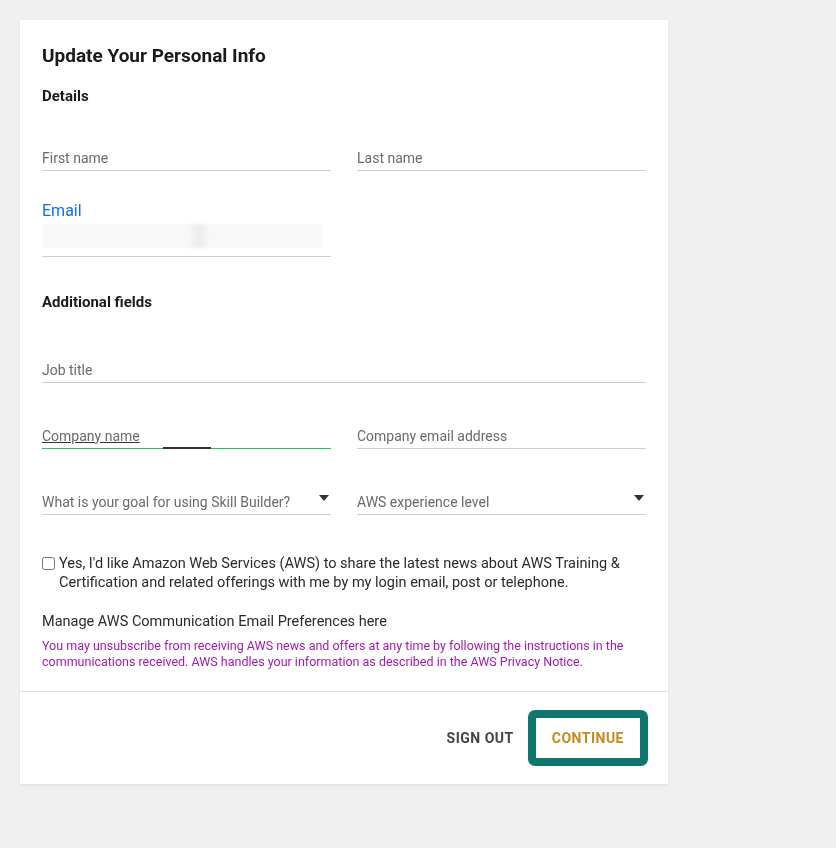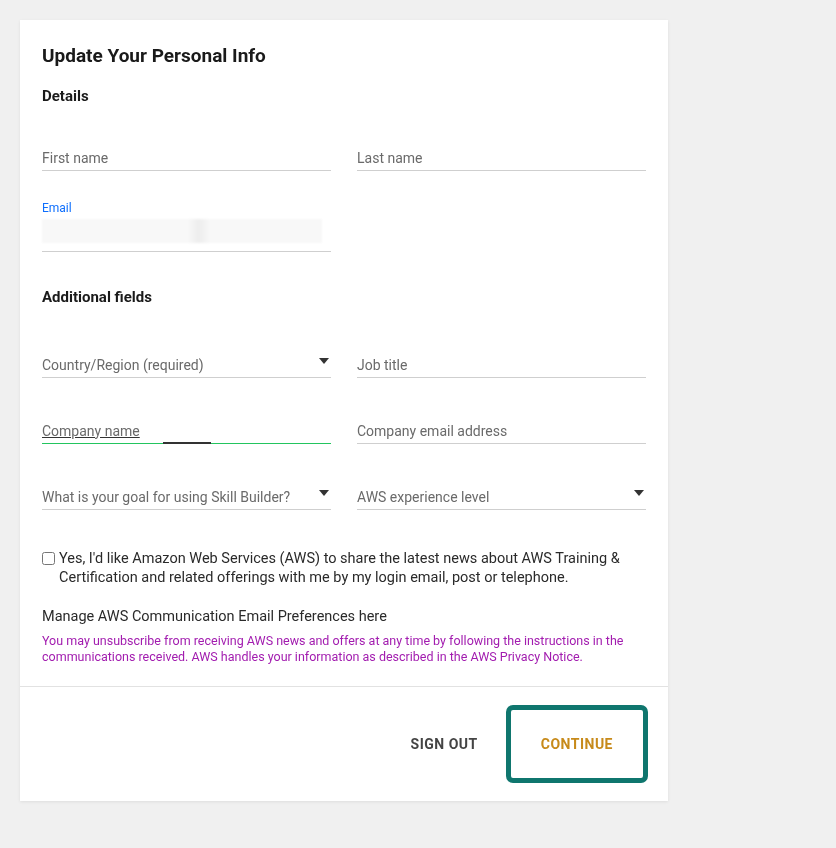--- a/index.html
+++ b/index.html
@@ -76,21 +76,21 @@
 }
 .dropdown-arrow svg {
   display: block;
 }
 .email-field {
   flex: 1;
   border-bottom: 1px solid #cfcfcf;
   padding-bottom: 8px;
 }
 .email-label {
-  font-size: 12px;
+  font-size: 16px;
   color: #0d6efd;
   margin-bottom: 4px;
 }
 .email-value {
   height: 24px;
   width: 280px;
   background: linear-gradient(90deg, #f8f8f8 0%, #f8f8f8 52%, #ededed 56%, #f8f8f8 60%, #f8f8f8 100%);
   filter: blur(1px);
 }
 .empty-half { flex: 1; }
@@ -119,39 +119,38 @@
   font-size: 12.5px;
   color: #a21caf;
   line-height: 1.35;
   margin-top: 6px;
 }
 .card-footer {
   border-top: 1px solid #e2e2e2;
   padding: 18px 20px 18px 20px;
   display: flex;
   justify-content: flex-end;
-  gap: 14px;
   align-items: center;
 }
 .btn {
   font-size: 14px;
   font-weight: 700;
   letter-spacing: 0.5px;
   padding: 10px 14px;
   border: none;
   background: transparent;
   cursor: pointer;
   font-family: inherit;
 }
 .btn.signout { color: #444; }
 .btn.continue { color: #c78a1a; }
 .highlight-box {
-  border: 5px solid #0f766e;
+  border: 8px solid #0f766e;
   border-radius: 7px;
-  padding: 16px;
+  padding: 2px;
 }
 </style>
 </head>
 <body>
 
 <div class="card">
   <div class="card-body">
 
     <h1 class="title">Update Your Personal Info</h1>
 
@@ -170,28 +169,20 @@
       <div class="email-field">
         <div class="email-label">Email</div>
         <div class="email-value"></div>
       </div>
       <div class="empty-half"></div>
     </div>
 
     <h2 class="section-heading extra-space">Additional fields</h2>
 
     <div class="row">
-      <div class="field">
-        <span class="label">Country/Region (required)</span>
-        <span class="dropdown-arrow">
-          <svg width="10" height="6" viewBox="0 0 10 6">
-              <path d="M0 0 L5 6 L10 0 Z" fill="#333"></path>
-            </svg>
-        </span>
-      </div>
       <div class="field">
         <span class="label">Job title</span>
       </div>
     </div>
 
     <div class="row">
       <div class="field focused">
         <span class="label">Company name</span>
       </div>
       <div class="field">

